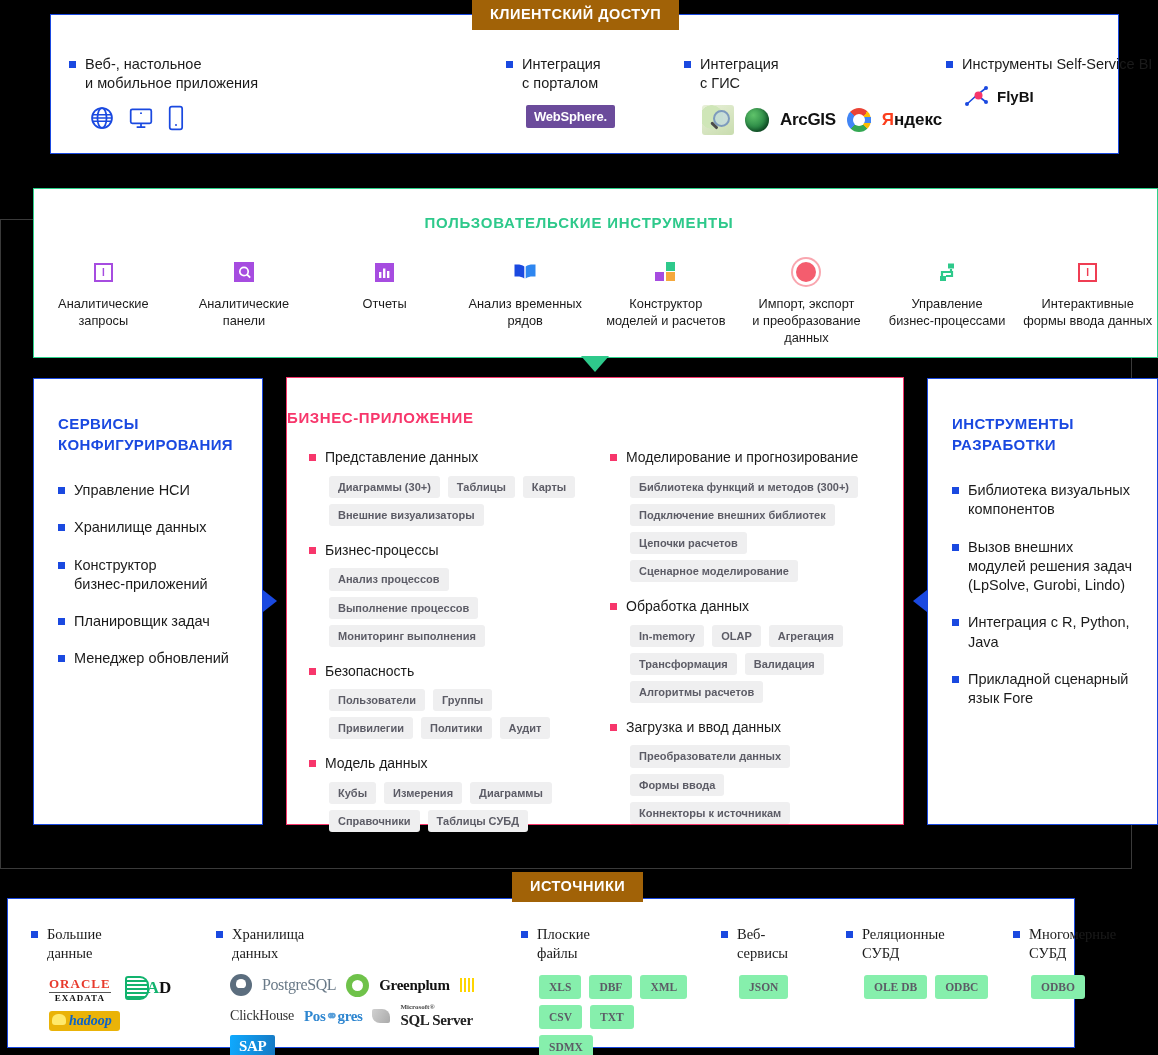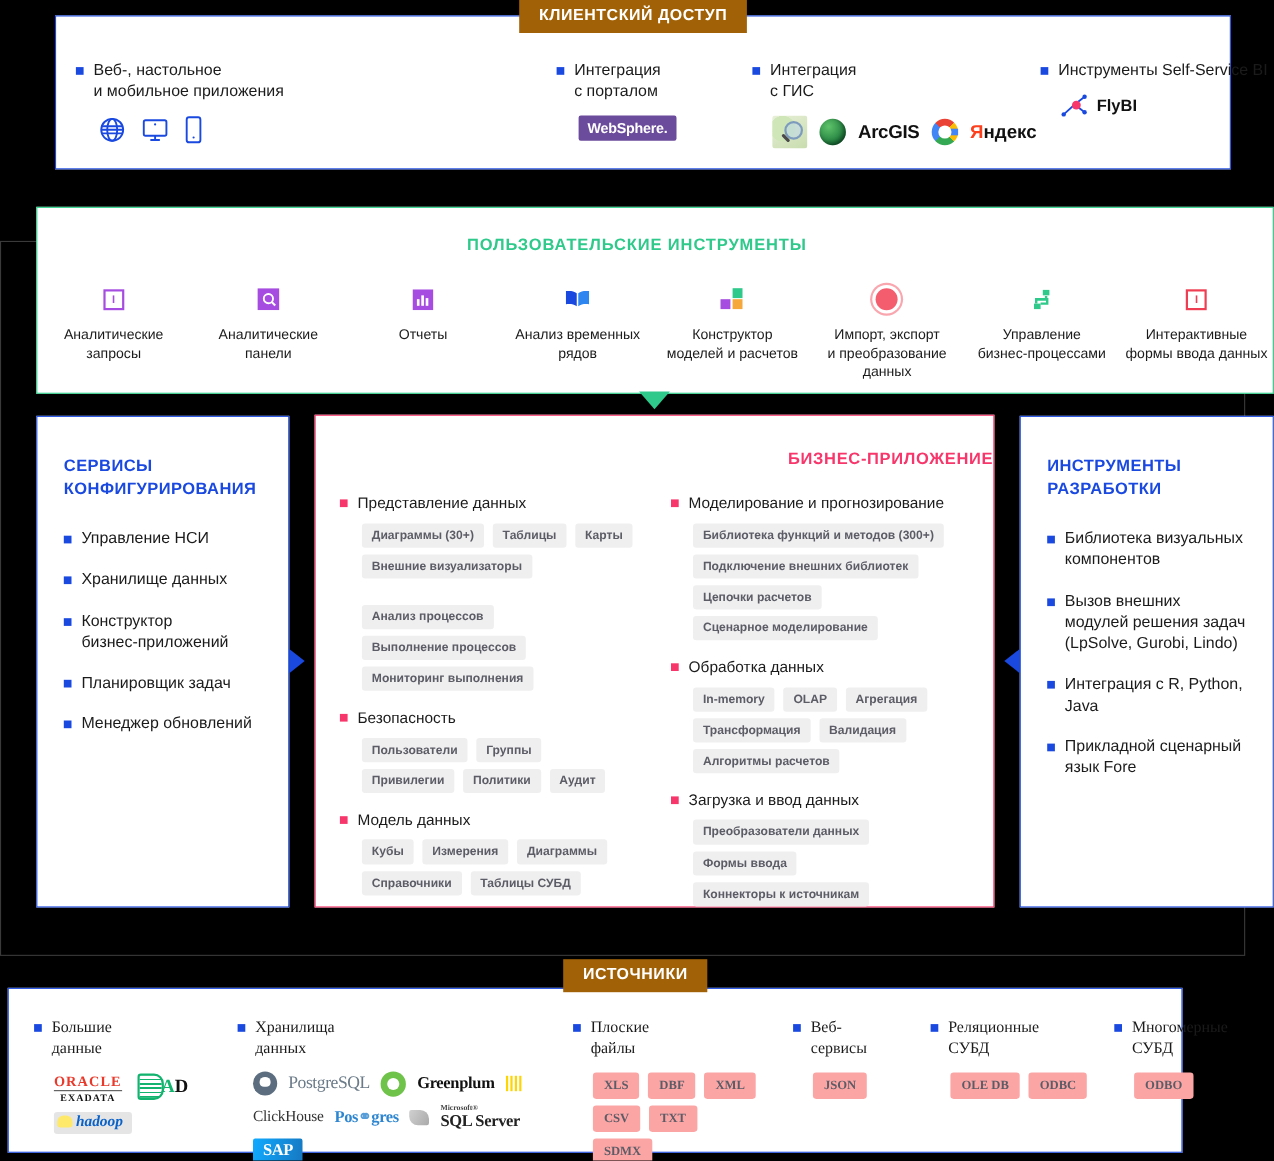--- a/index.html
+++ b/index.html
@@ -107,48 +107,48 @@
   .side-list{margin-top:26px;display:flex;flex-direction:column;gap:18px;}
 
   .arrow-blue{position:absolute;width:0;height:0;z-index:7;}
   #arrow-left{left:263px;top:590px;border-top:11px solid transparent;
               border-bottom:11px solid transparent;border-left:14px solid #1a49e0;}
   #arrow-right{left:913px;top:590px;border-top:11px solid transparent;
               border-bottom:11px solid transparent;border-right:14px solid #1a49e0;}
 
   
   #business-app{left:286px;top:377px;width:618px;height:448px;border:1.5px solid #f7366b;}
-  #ba-title{text-align:right;color:#f7366b;font-size:15px;font-weight:bold;
+  #ba-title{text-align:left;color:#f7366b;font-size:15px;font-weight:bold;
             letter-spacing:.6px;margin-top:31px;}
   .ba-cols{display:flex;gap:0;padding:22px 18px 0 22px;}
   .ba-col{flex:1;display:flex;flex-direction:column;gap:15px;}
   .ba-col.right{padding-left:26px;}
   .ba-group-head{display:flex;align-items:flex-start;gap:9px;}
   .ba-group-head .btext{font-size:14px;}
   .chips{display:flex;flex-wrap:wrap;gap:6px 8px;margin-top:9px;padding-left:20px;}
   .chip{background:#efeff0;color:#5c5c66;font-size:11px;font-weight:bold;
         padding:5px 9px;border-radius:3px;white-space:nowrap;line-height:1.1;}
 
   
   #sources{left:7px;top:898px;width:1068px;height:150px;border:1.5px solid #1a49e0;font-family:Liberation Serif, serif;}
   .src-col{position:absolute;top:26px;}
   .src-chips{display:flex;flex-wrap:wrap;gap:6px 8px;margin-top:11px;max-width:200px;}
-  .src-chip{background:#fca5a5;color:#5c5c66;font-size:11.5px;font-weight:bold;
+  .src-chip{background:#86efac;color:#5c5c66;font-size:11.5px;font-weight:bold;
             padding:6px 10px;border-radius:3px;}
   .src-logos{display:flex;flex-wrap:wrap;gap:8px 14px;margin-top:10px;align-items:center;}
 
   .oracle{font-size:13px;font-weight:bold;color:#e8392b;letter-spacing:1px;
           border-bottom:1.5px solid #555;padding-bottom:1px;text-align:center;}
   .exadata{font-size:9px;font-weight:bold;color:#111;letter-spacing:1px;text-align:center;margin-top:1px;}
   .ad-logo{display:flex;align-items:center;}
   .ad-stack{width:20px;height:20px;border:2px solid #12b36e;border-radius:3px 9px 9px 3px;
             background:repeating-linear-gradient(#fff 0 2.5px,#12b36e 2.5px 4px);}
   .ad-txt{font-size:17px;font-weight:bold;color:#12b36e;margin-left:-2px;}
   .ad-txt b{color:#111;}
-  .hadoop{background:#e5e5e5;color:#0a62c8;font-style:italic;font-weight:bold;font-size:14px;
+  .hadoop{background:#eab308;color:#0a62c8;font-style:italic;font-weight:bold;font-size:14px;
           padding:2px 8px 2px 20px;border-radius:3px;position:relative;}
   .hadoop:before{content:"";position:absolute;left:3px;top:3px;width:14px;height:11px;
           background:#ffe96b;border-radius:6px 6px 3px 3px;}
 
   .pg-el{width:22px;height:22px;border-radius:50%;background:#5b6d7e;position:relative;}
   .pg-el:after{content:"";position:absolute;left:6px;top:5px;width:10px;height:9px;
           background:#fff;border-radius:50% 50% 40% 40%;}
   .pg-txt{font-size:16px;color:#6a7a88;font-weight:500;letter-spacing:-.4px;}
   .gp-circle{width:23px;height:23px;border-radius:50%;background:#6fc24a;position:relative;}
   .gp-circle:after{content:"";position:absolute;left:6px;top:6px;width:11px;height:11px;
@@ -371,20 +371,24 @@
             </div>
           <div class="chips">
             <span class="chip">Диаграммы (30+)</span>
             <span class="chip">Таблицы</span>
             <span class="chip">Карты</span>
             <span class="chip">Внешние визуализаторы</span>
           </div>
         </div>
 
         <div>
+          <div class="ba-group-head">
+              <span class="bsq pink"></span>
+              <span class="btext">Бизнес-процессы</span>
+            </div>
           <div class="chips">
             <span class="chip">Анализ процессов</span>
             <span class="chip">Выполнение процессов</span>
             <span class="chip">Мониторинг выполнения</span>
           </div>
         </div>
 
         <div>
           <div class="ba-group-head">
               <span class="bsq pink"></span>

